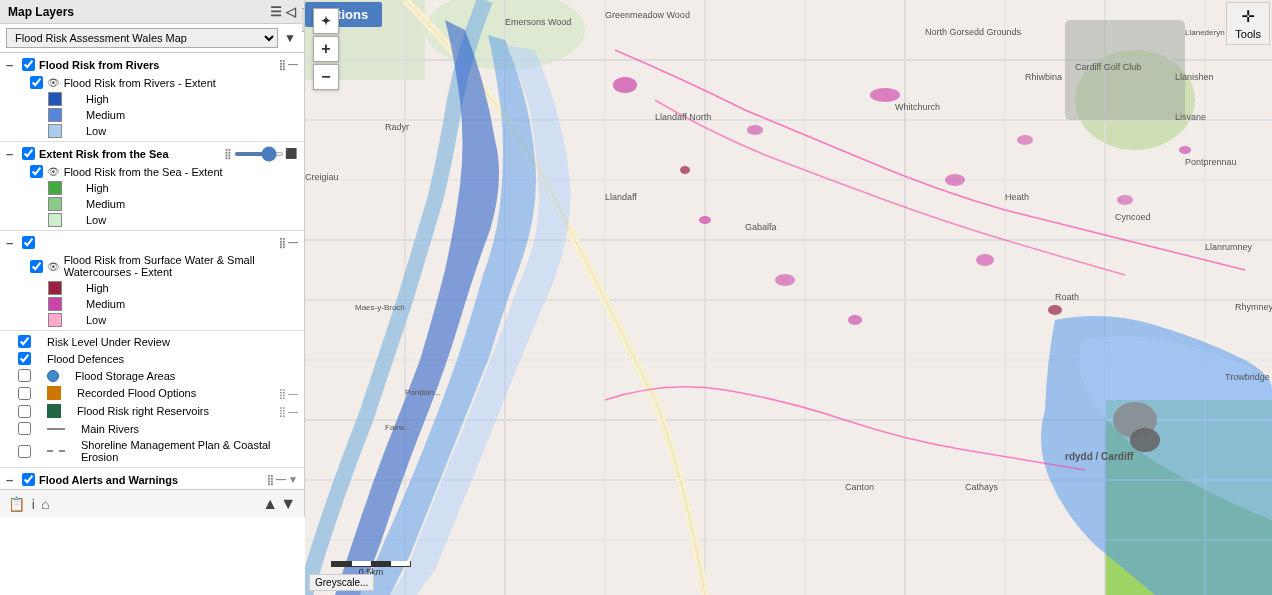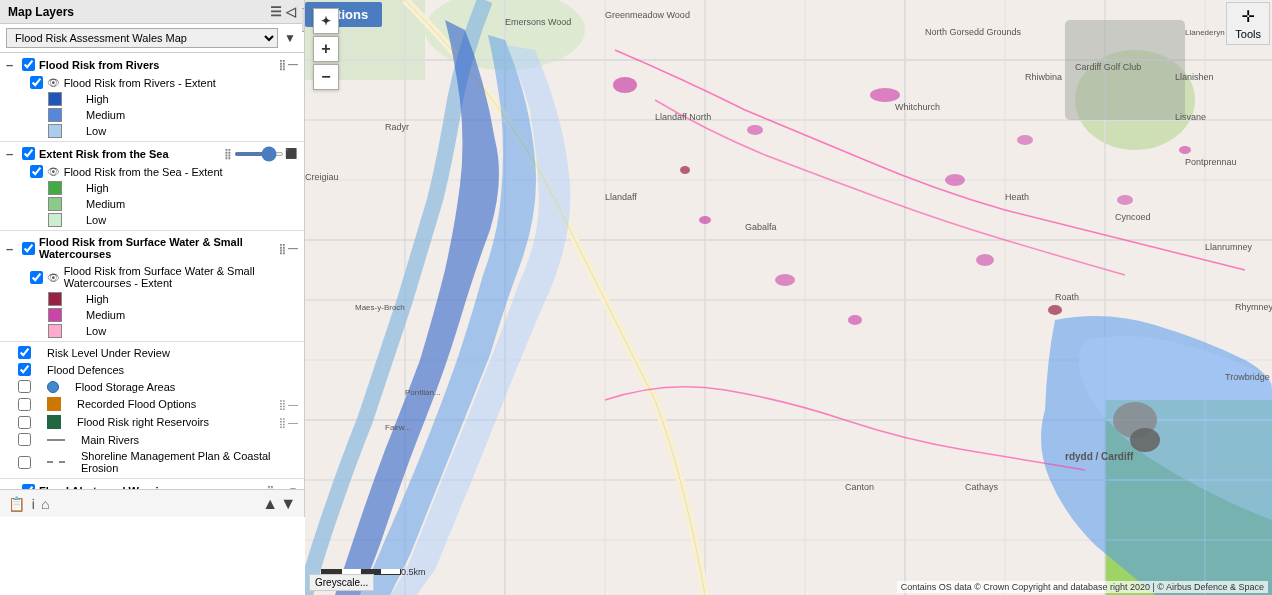--- a/index.html
+++ b/index.html
@@ -265,23 +265,23 @@
       font-size: 9px;
       color: #333;
       background: rgba(255,255,255,0.7);
       padding: 1px 4px;
     }
 
     
     #scale-bar {
       position: absolute;
       bottom: 18px;
-      left: 16px;
-      display: flex;
-      flex-direction: row;
+      left: 26px;
+      display: flex;
+      flex-direction: column;
       align-items: center;
       z-index: 10;
       justify-content: flex-end;
     }
 
     #scale-bar-inner {
       width: 80px;
       height: 6px;
       border: 1.5px solid #333;
       border-top: none;
@@ -453,21 +453,20 @@
         <span>Low</span>
       </div>
     </div>
 
     <div class="divider-line"></div>
 
     <div class="layer-group">
       <div class="layer-group-header">
         <span class="group-minus">–</span>
         <input type="checkbox" class="checkbox" checked="" style="">
-        <span>Flood Risk from Surface Water &amp; Small Watercourses</span>
         <div class="layer-controls">
           <span class="ctrl-icon">⣿</span>
           <span class="ctrl-icon">—</span>
         </div>
       </div>
       <div class="layer-sub-item">
         <input type="checkbox" class="checkbox" checked="" style="">
         <span class="eye-icon">👁</span>
         <span>Flood Risk from Surface Water &amp; Small Watercourses - Extent</span>
       </div>
@@ -691,15 +690,14 @@
       <div class="scale-segment dark"></div>
       <div class="scale-segment" style="background:#fff;"></div>
       <div class="scale-segment dark"></div>
       <div class="scale-segment" style="background:#fff;"></div>
     </div>
     <span id="scale-label">0.5km</span>
   </div>
 
   <button id="greyscale-btn">Greyscale...</button>
 
-  <div id="map-attribution">Contains OS data © Crown Copyright and database right 2020 | © Airbus Defence &amp; Space</div>
 
 </div>
 
 </body></html>

